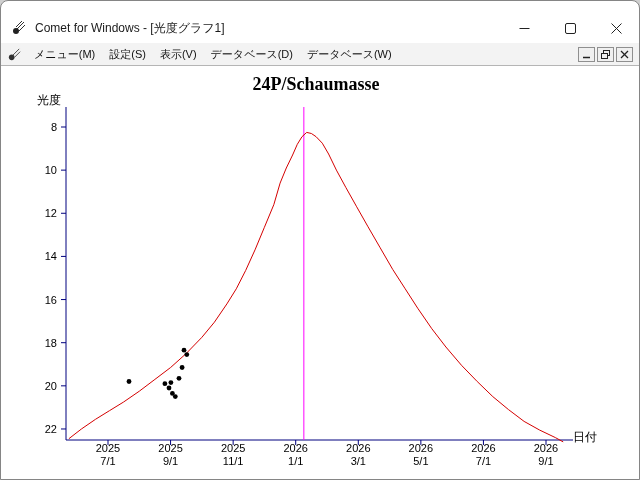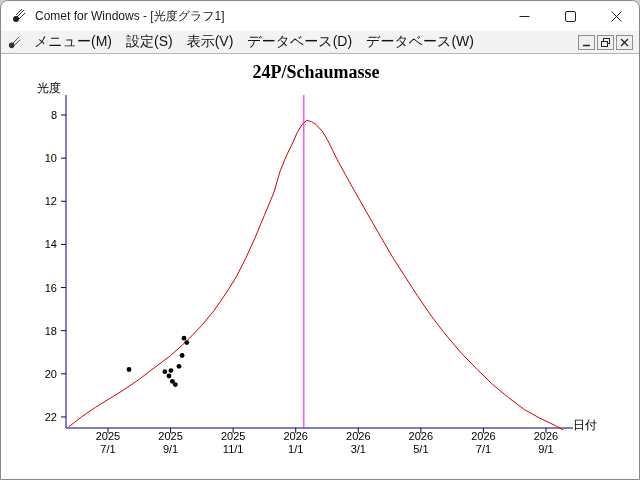--- a/index.html
+++ b/index.html
@@ -4,31 +4,31 @@
 <style>
   html,body { margin:0; padding:0; background:#cfcfcf; font-family:"Liberation Sans",sans-serif; }
   .window {
     width:640px; height:480px; box-sizing:border-box;
     border:1px solid #858585; background:#ffffff;
     display:flex; flex-direction:column; overflow:hidden;
     border-radius:8px 8px 0 0;
   }
   .titlebar {
     flex:0 0 30px; height:30px; display:flex; align-items:center;
-    background:#ffffff; font-size:12px; color:#1a1a1a; user-select:none;
+    background:#ffffff; font-size:12px; color:#1a1a1a; user-select:none;margin-top:12px;
   }
   .app-icon { width:16px; height:16px; margin:0 8px 0 10px; flex:0 0 16px; }
   .title-text { white-space:nowrap; }
   .tb-spacer { flex:1; }
   .win-controls { display:flex; height:100%; }
   .win-btn { width:46px; height:100%; display:flex; align-items:center; justify-content:center; }
   .menubar {
     flex:0 0 22px; height:22px; background:#f3f3f3;
     border-bottom:1px solid #b5b5b5;
-    display:flex; align-items:center; font-size:14px; color:#111;
+    display:flex; align-items:center; font-size:11px; color:#111;
     padding:0 3px; user-select:none;
   }
   .child-icon { width:15px; height:15px; margin:0 5px 0 3px; flex:0 0 15px; }
   .menu-item { padding:2px 7px; white-space:nowrap; }
   .mdi-controls { margin-left:auto; display:flex; gap:2px; padding-right:3px; }
   .mdi-btn {
     width:17px; height:15px; background:#f0f0f0;
     border:1px solid #8f8f8f; box-sizing:border-box;
     display:flex; align-items:center; justify-content:center;
   }

